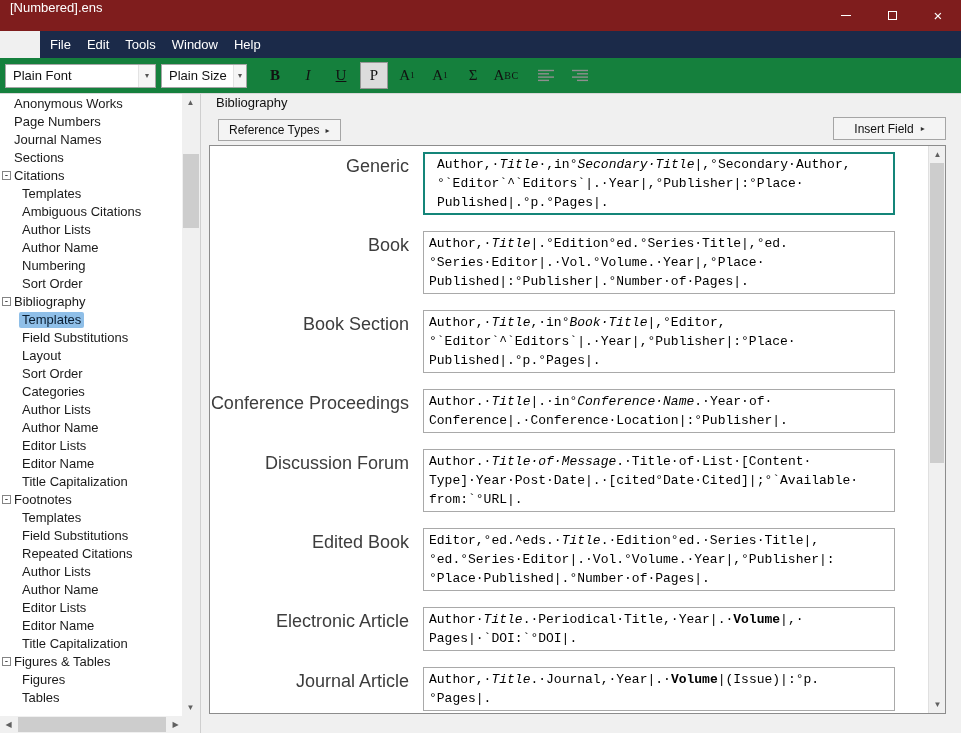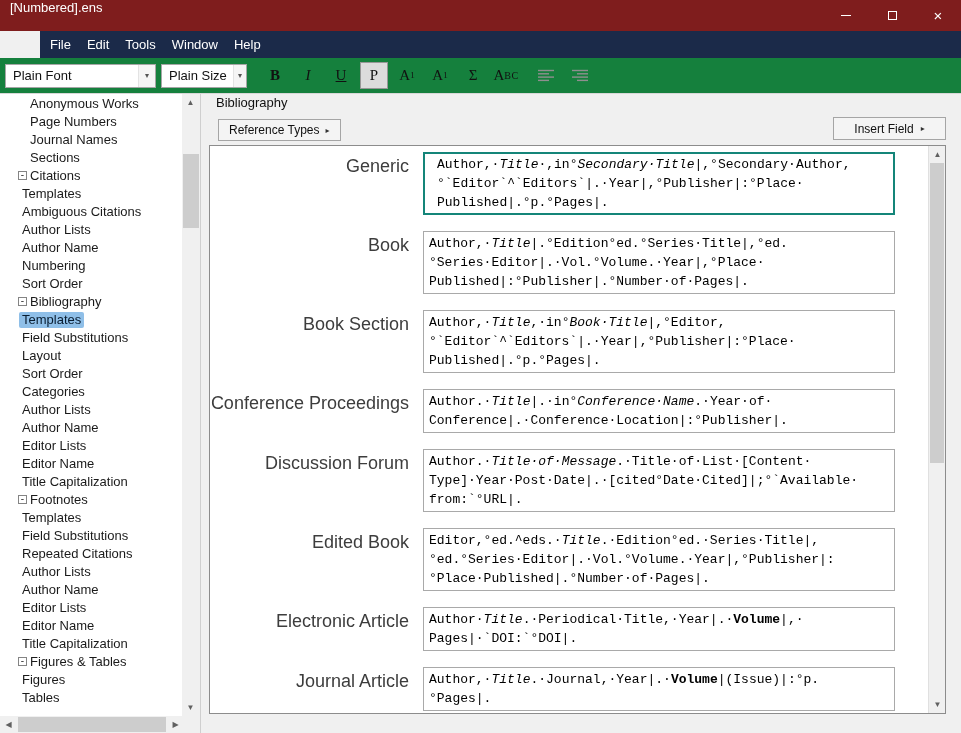--- a/index.html
+++ b/index.html
@@ -40,21 +40,21 @@
   .fmt-btn .sc { font-size:10px; letter-spacing:.5px; }
   .align-btn { width:26px; height:26px; border:none; background:transparent; display:flex; align-items:center; justify-content:center; margin-left:8px; }
 
   
   .bodyarea { position:absolute; left:0; top:94px; right:0; bottom:0; }
 
   
   .sidebar { position:absolute; left:0; top:0; width:201px; height:100%; background:#fff; border-right:1px solid #cfcfcf; }
   .tree { position:absolute; left:0; top:1px; right:18px; bottom:17px; overflow:hidden; font-size:13px; color:#1a1a1a; }
   .tree-item { height:18px; display:flex; align-items:center; white-space:nowrap; position:relative; cursor:default; }
-  .tree-item.lvl0 { padding-left:11px;margin-left:16px; }
+  .tree-item.lvl0 { padding-left:11px; }
   .tree-item.lvl1 { padding-left:19px; }
   .toggle { position:absolute; left:2px; top:4px; width:9px; height:9px; border:1px solid #848484; background:#fff;
             font-size:10px; line-height:6px; text-align:center; color:#333; }
   .tree-label { padding:0 3px 1px 3px; border-radius:2px; }
   .tree-label.selected { background:#8fbfe8; color:#081c30; }
 
   
   .sb { background:#f0f0f0; }
   .sb-v-side { position:absolute; top:0; right:0; width:18px; bottom:17px; }
   .sb-h-side { position:absolute; left:0; bottom:0; height:17px; width:184px; display:flex; align-items:center; }

